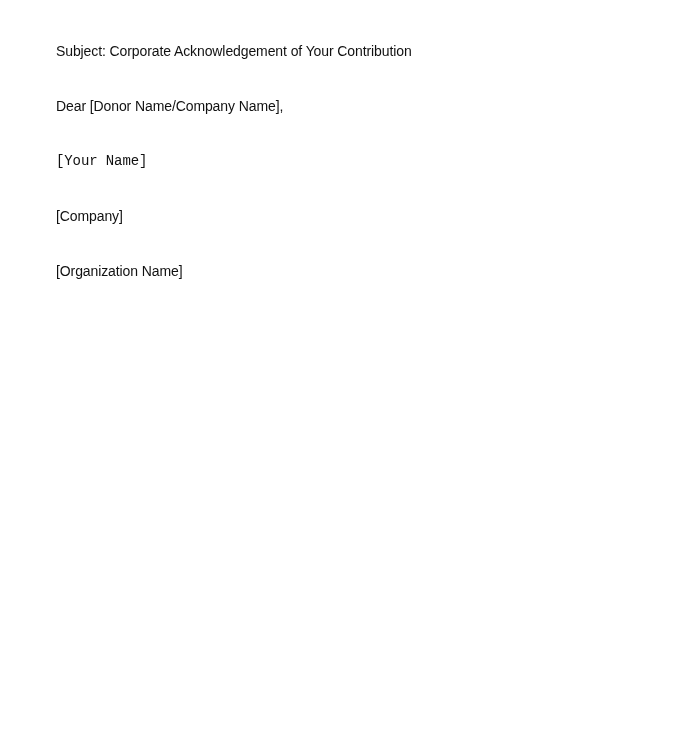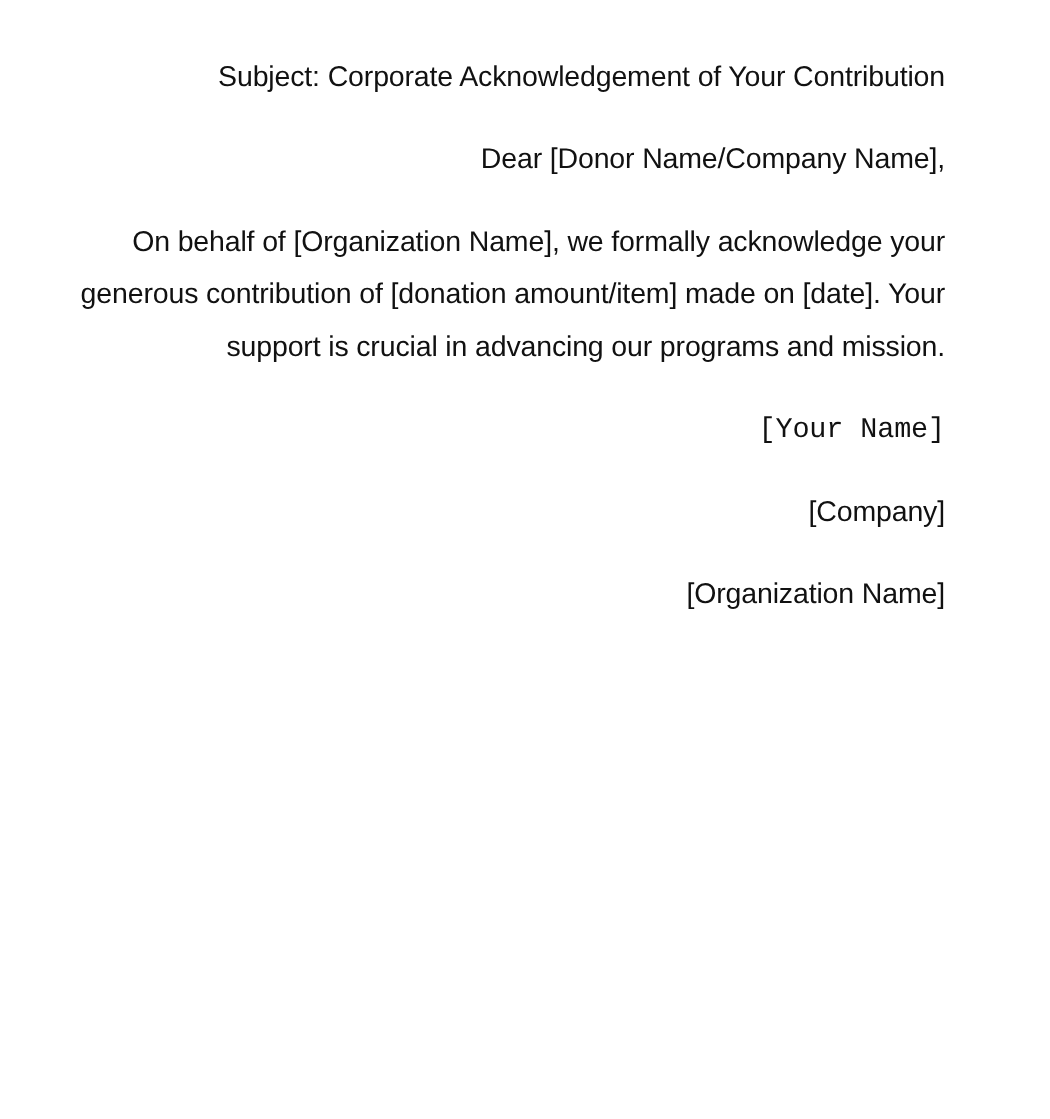--- a/index.html
+++ b/index.html
@@ -22,39 +22,37 @@
     }
     .title {
       font-size: 24px;
       font-weight: bold;
       letter-spacing: -0.6px;
       margin: 0;
       line-height: 32px;
       color: #000;
     }
     .para {
-      font-size: 19px;
+      font-size: 14px;
       line-height: 35px;
-      margin: 0;
+      margin: 16px;
       width: 590px;
       letter-spacing: -0.1px;
-      text-align: right;
     }
     .subject { margin-top: 10px; }
     .salutation { margin-top: 20px; }
     .body1 { margin-top: 20px; }
     .body2 { margin-top: 20px; }
     .closing { margin-top: 21px; }
     .sig-name { margin-top: 20px; font-family: Liberation Mono, monospace; }
     .sig-position { margin-top: 20px; }
     .sig-org { margin-top: 20px; }
   </style>
 </head>
 <body>
 
 <div class="page">
   <p class="para subject">Subject: Corporate Acknowledgement of Your Contribution</p>
   <p class="para salutation">Dear [Donor Name/Company Name],</p>
-  <p class="para body1">On behalf of [Organization Name], we formally acknowledge your generous contribution of [donation amount/item] made on [date]. Your support is crucial in advancing our programs and mission.</p>
   <p class="para sig-name">[Your Name]</p>
   <p class="para sig-position">[Company]</p>
   <p class="para sig-org">[Organization Name]</p>
 </div>
 
 </body></html>

